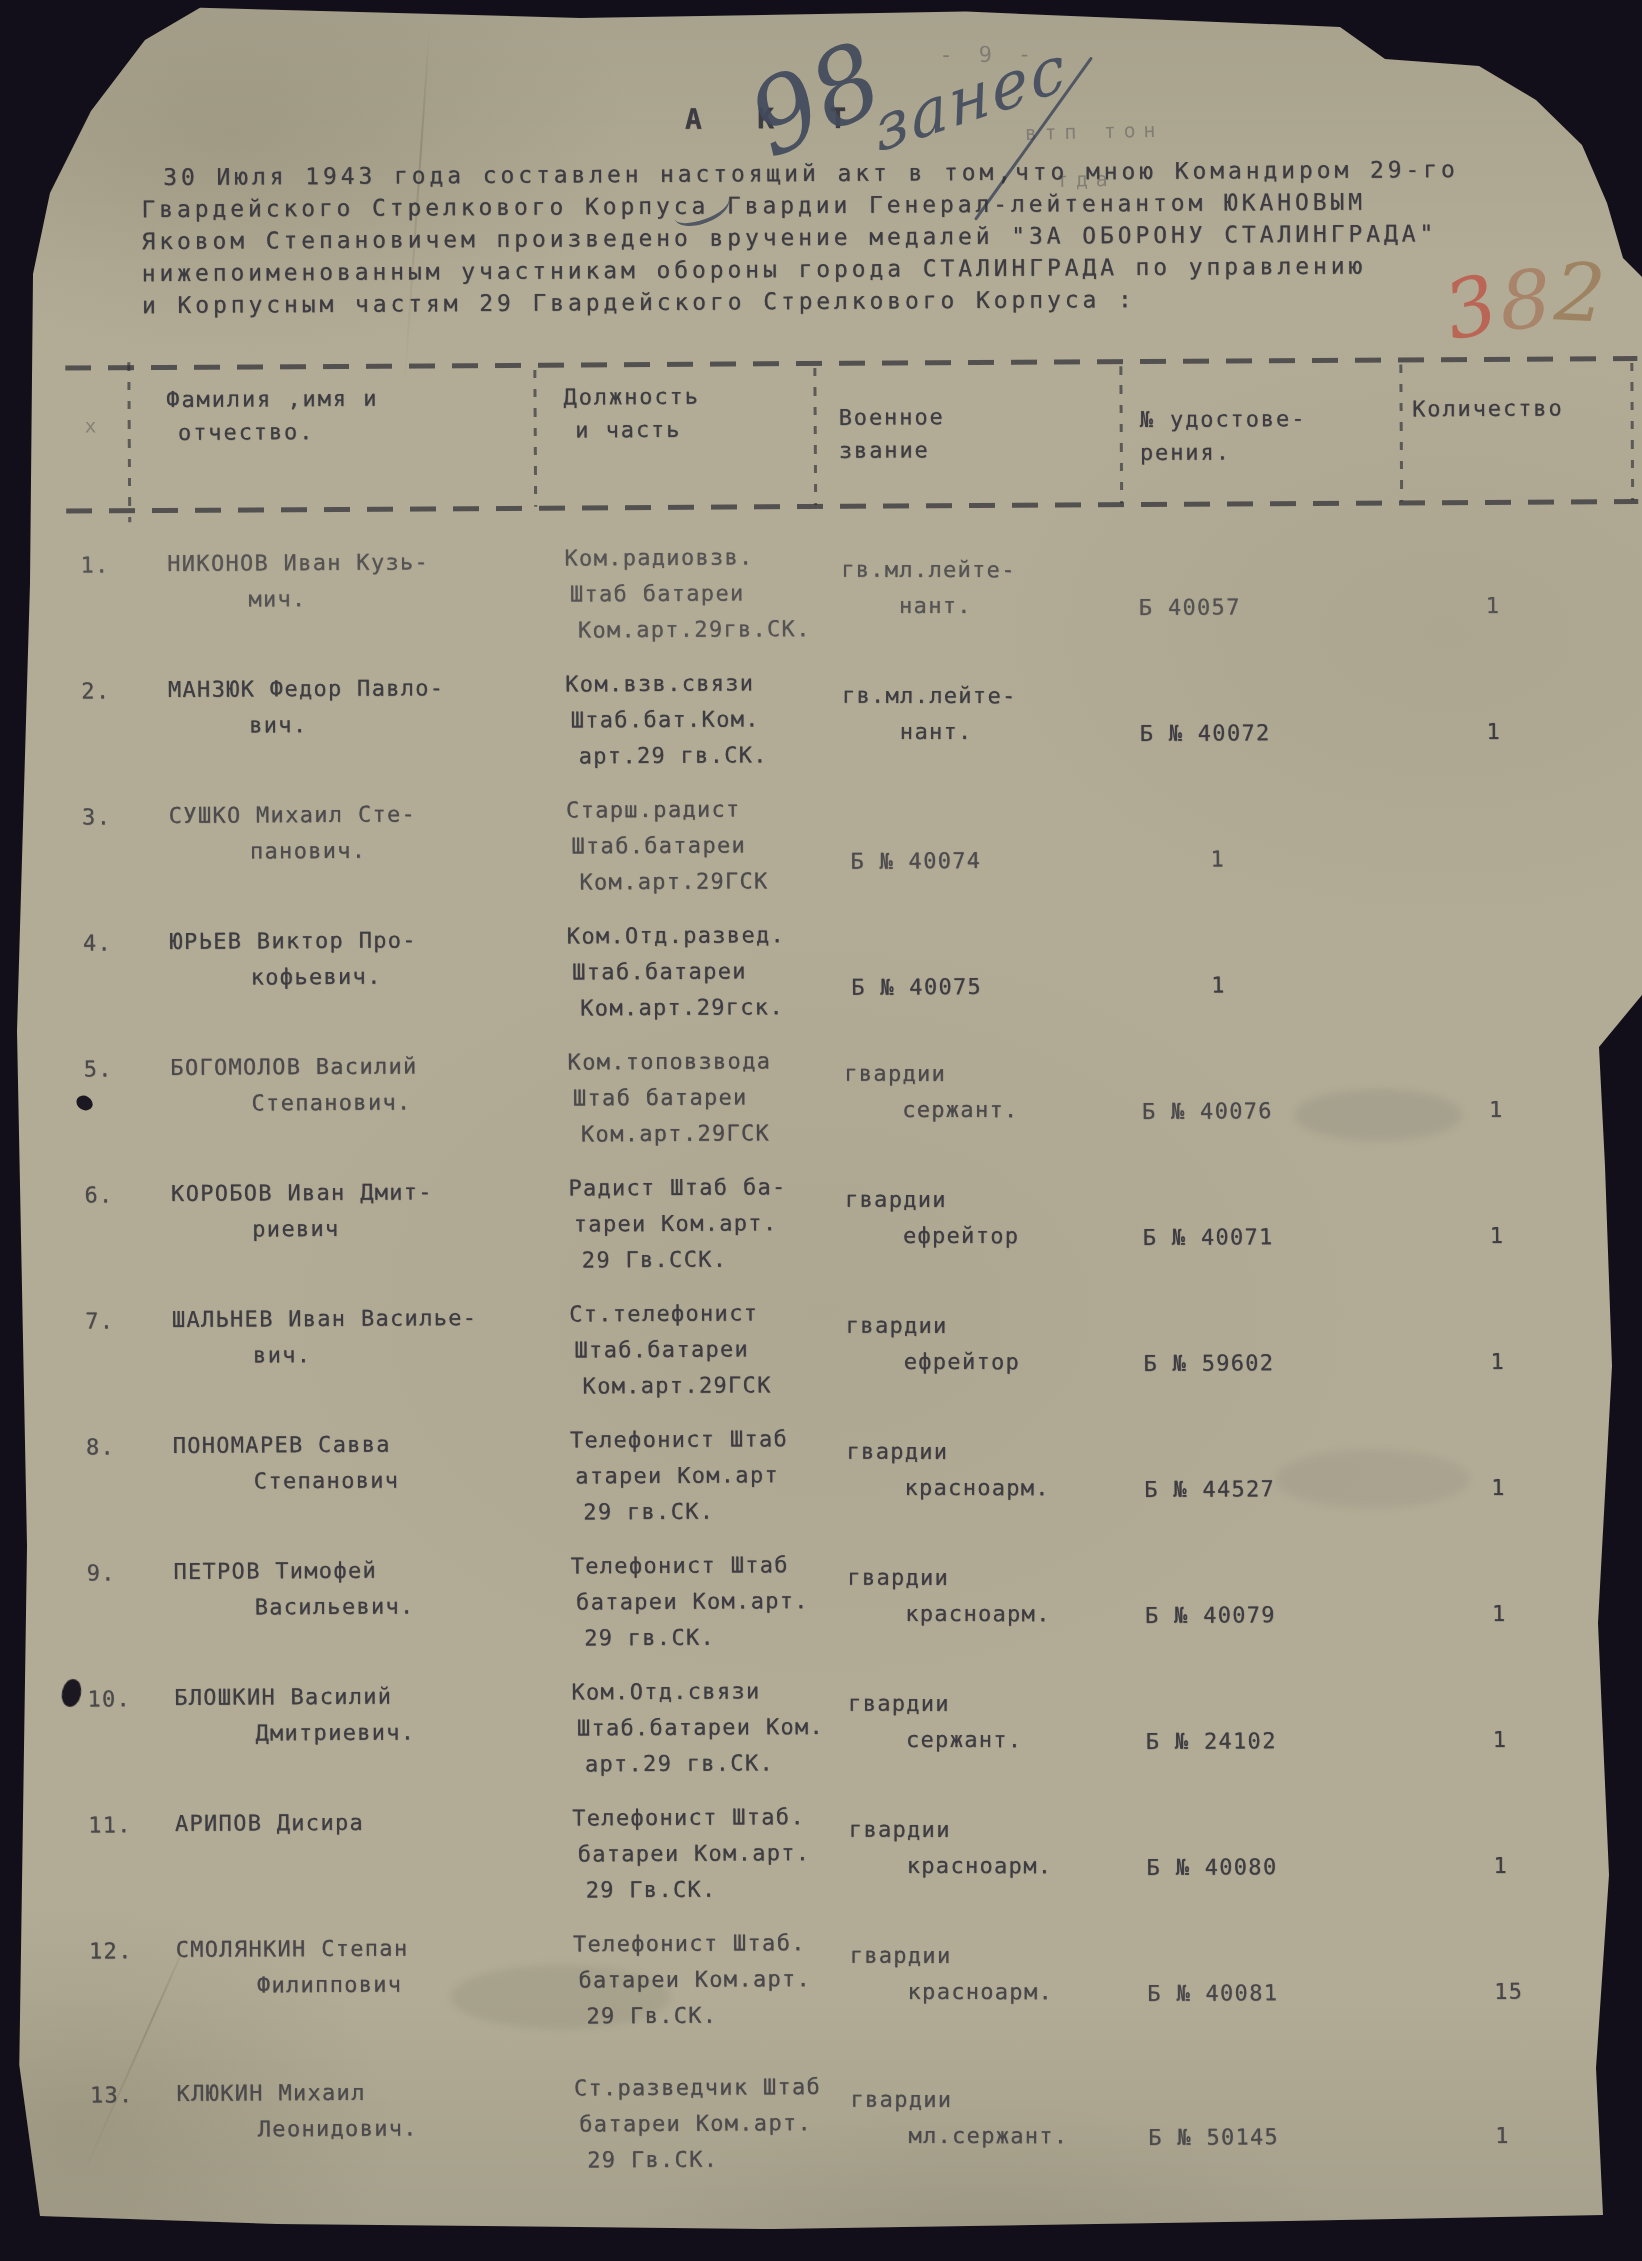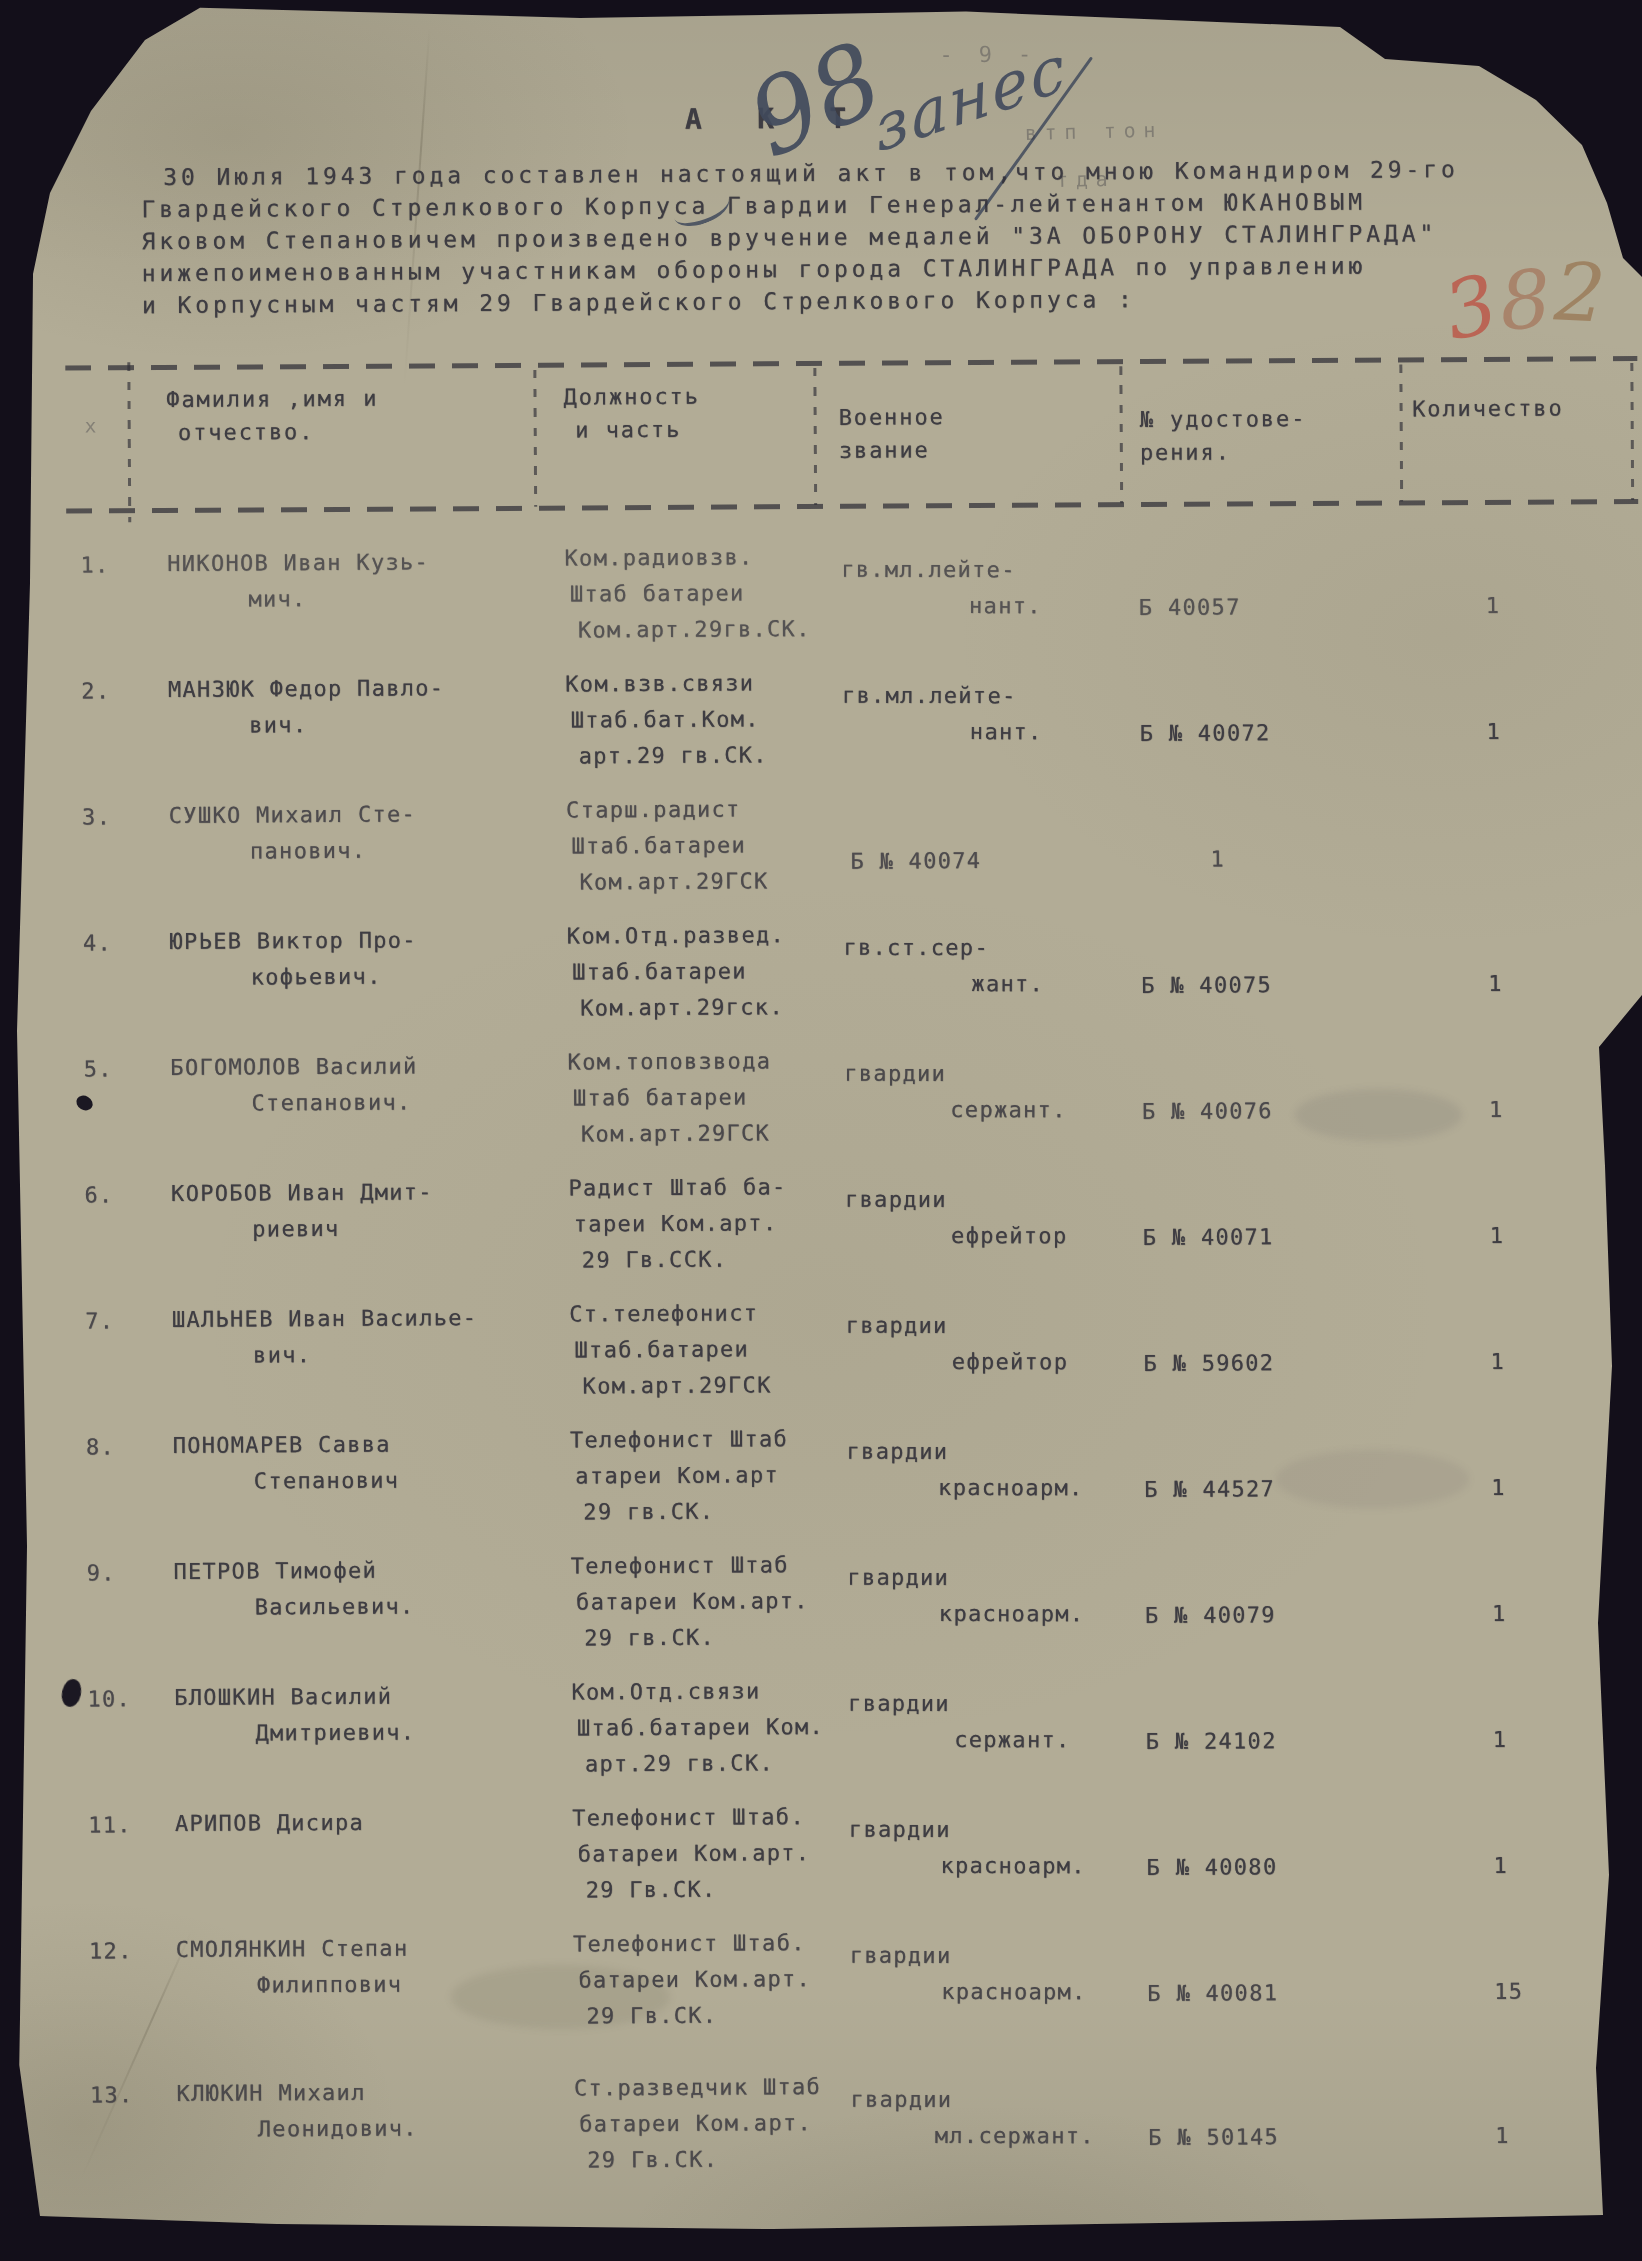--- a/index.html
+++ b/index.html
@@ -95,21 +95,21 @@
   .cell{white-space:nowrap;}
   .cell div{height:36px;}
   .num{padding-top:3.9px;opacity:.8;}
   .name{padding-left:9.7px;}
   .name .l1{padding-top:2.6px;}
   .name .l2{padding-left:81px;}
   .pos{padding-left:14px;}
   .pos .l2{padding-left:5.2px;}
   .pos .l3{padding-left:13px;}
   .rank{padding-left:19.3px;padding-top:14px;transform:rotate(.5deg);}
-  .rank .l2{padding-left:58px;text-align:center;}
+  .rank .l2{padding-left:58px;}
   .cert,.qty{display:flex;align-items:center;padding-top:5.2px;}
   .cert{padding-left:27px;}
   .qty{padding-left:97px;}
   
   .row:nth-child(1) .t{opacity:.72;}
   .row:nth-child(3) .t{opacity:.78;}
   .row:nth-child(5) .t{opacity:.8;}
   .row:nth-child(12) .t{opacity:.82;}
   .row:nth-child(13) .t{opacity:.78;}
 </style>
@@ -254,24 +254,20 @@
     <div class="cell num t">4.</div>
     <div class="cell name">
       <div class="t l1">ЮРЬЕВ Виктор Про-</div>
       <div class="t l2">кофьевич.</div>
     </div>
     <div class="cell pos">
       <div class="t l1">Ком.Отд.развед.</div>
       <div class="t l2">Штаб.батареи</div>
       <div class="t l3">Ком.арт.29гск.</div>
     </div>
-    <div class="cell rank">
-      <div class="t l1">гв.ст.сер-</div>
-      <div class="t l2">жант.</div>
-    </div>
     <div class="cell cert">
       <span class="t">Б № 40075</span>
     </div>
     <div class="cell qty">
       <span class="t">1</span>
     </div>
   </div>
 
   <div class="row grid-cols">
     <div class="cell num t">5.</div>

